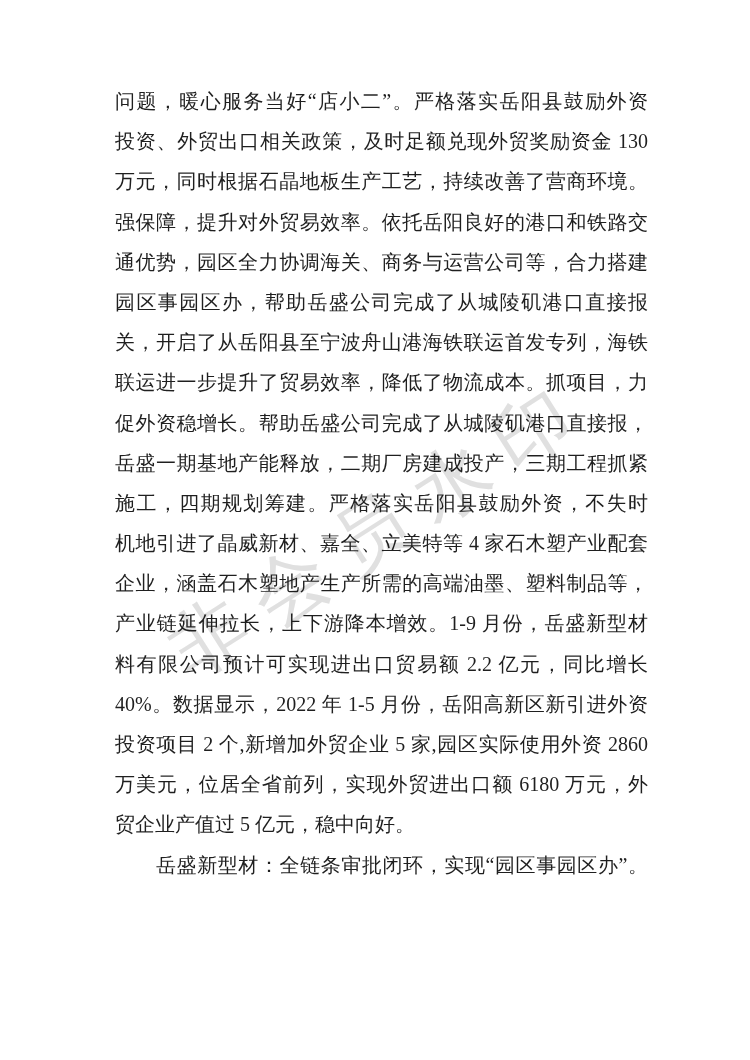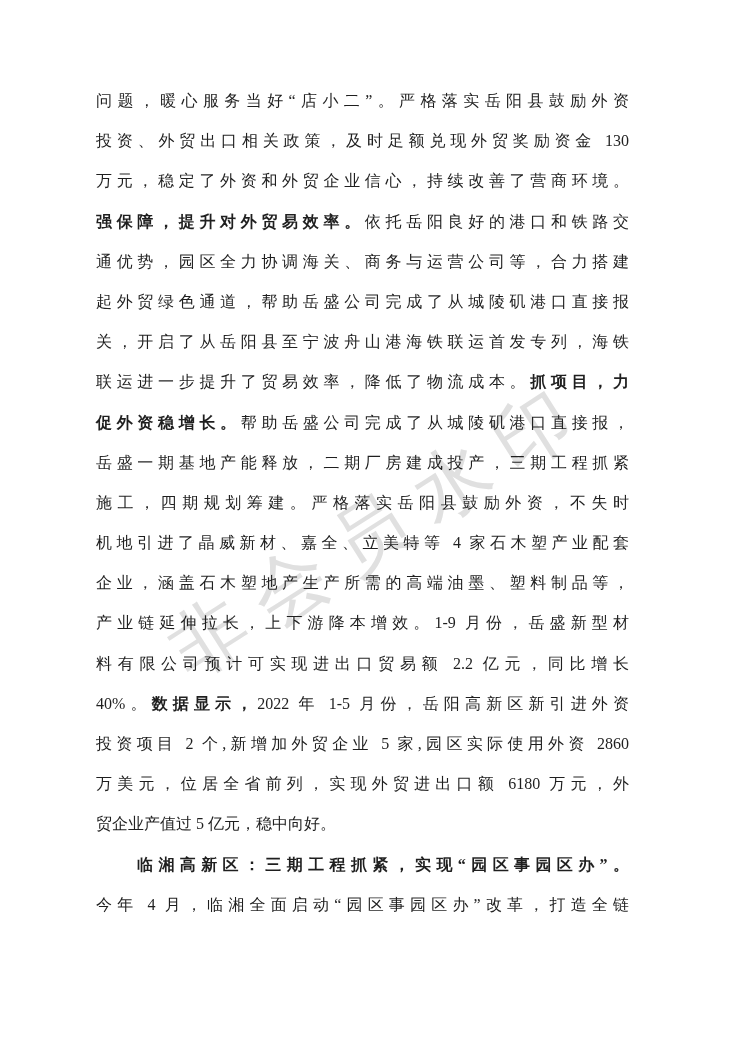--- a/index.html
+++ b/index.html
@@ -24,65 +24,64 @@
     font-size: 76px;
     letter-spacing: 20px;
     white-space: nowrap;
     font-weight: 400;
     z-index: 0;
     user-select: none;
     pointer-events: none;
   }
   .doc-body {
     position: absolute;
-    left: 96px;
+    left: 115px;
     top: 81px;
     width: 533px;
     z-index: 1;
-    font-size: 16px;
+    font-size: 20px;
   }
   .line {
     height: 40.2px;
     line-height: 40.2px;
     text-align: justify;
     text-align-last: justify;
     white-space: normal;
     overflow: visible;
   }
   .line.para-end {
     text-align-last: left;
   }
   .line.indent {
     text-indent: 41px;
   }
   .line b {
-    font-weight: bold;
+    font-weight: normal;
   }
 </style>
 </head>
 <body>
 
 <div class="page" style="background: rgb(255, 255, 255); color: rgb(31, 31, 31);">
   <div class="watermark" style="color: rgb(224, 224, 224);">非会员水印</div>
   <div class="doc-body" id="doc-body">
       <div class="line"><span>问题，暖心服务当好“店小二”。严格落实岳阳县鼓励外资</span></div>
       <div class="line"><span>投资、外贸出口相关政策，及时足额兑现外贸奖励资金 130</span></div>
-      <div class="line"><span>万元，稳定了外资和外贸企业信心，持续改善了营商环境。</span></div>
+      <div class="line"><span>万元，同时根据石晶地板生产工艺，持续改善了营商环境。</span></div>
       <div class="line"><b>强保障，提升对外贸易效率。</b><span>依托岳阳良好的港口和铁路交</span></div>
       <div class="line"><span>通优势，园区全力协调海关、商务与运营公司等，合力搭建</span></div>
-      <div class="line"><span>起外贸绿色通道，帮助岳盛公司完成了从城陵矶港口直接报</span></div>
+      <div class="line"><span>园区事园区办，帮助岳盛公司完成了从城陵矶港口直接报</span></div>
       <div class="line"><span>关，开启了从岳阳县至宁波舟山港海铁联运首发专列，海铁</span></div>
       <div class="line"><span>联运进一步提升了贸易效率，降低了物流成本。</span><b>抓项目，力</b></div>
       <div class="line"><b>促外资稳增长。</b><span>帮助岳盛公司完成了从城陵矶港口直接报，</span></div>
       <div class="line"><span>岳盛一期基地产能释放，二期厂房建成投产，三期工程抓紧</span></div>
       <div class="line"><span>施工，四期规划筹建。严格落实岳阳县鼓励外资，不失时</span></div>
       <div class="line"><span>机地引进了晶威新材、嘉全、立美特等 4 家石木塑产业配套</span></div>
       <div class="line"><span>企业，涵盖石木塑地产生产所需的高端油墨、塑料制品等，</span></div>
       <div class="line"><span>产业链延伸拉长，上下游降本增效。1-9 月份，岳盛新型材</span></div>
       <div class="line"><span>料有限公司预计可实现进出口贸易额 2.2 亿元，同比增长</span></div>
       <div class="line"><span>40%。</span><b>数据显示，</b><span>2022 年 1-5 月份，岳阳高新区新引进外资</span></div>
       <div class="line"><span>投资项目 2 个,新增加外贸企业 5 家,园区实际使用外资 2860</span></div>
       <div class="line"><span>万美元，位居全省前列，实现外贸进出口额 6180 万元，外</span></div>
       <div class="line para-end"><span>贸企业产值过 5 亿元，稳中向好。</span></div>
-      <div class="line indent"><b>临湘高新区：三期工程抓紧，实现“园区事园区办”。</b></div>
-      <div class="line"><span>今年 4 月，临湘全面启动“园区事园区办”改革，打造全链</span></div>
+      <div class="line indent"><b>岳盛新型材：全链条审批闭环，实现“园区事园区办”。</b></div>
     </div>
 </div>
 
 </body></html>

